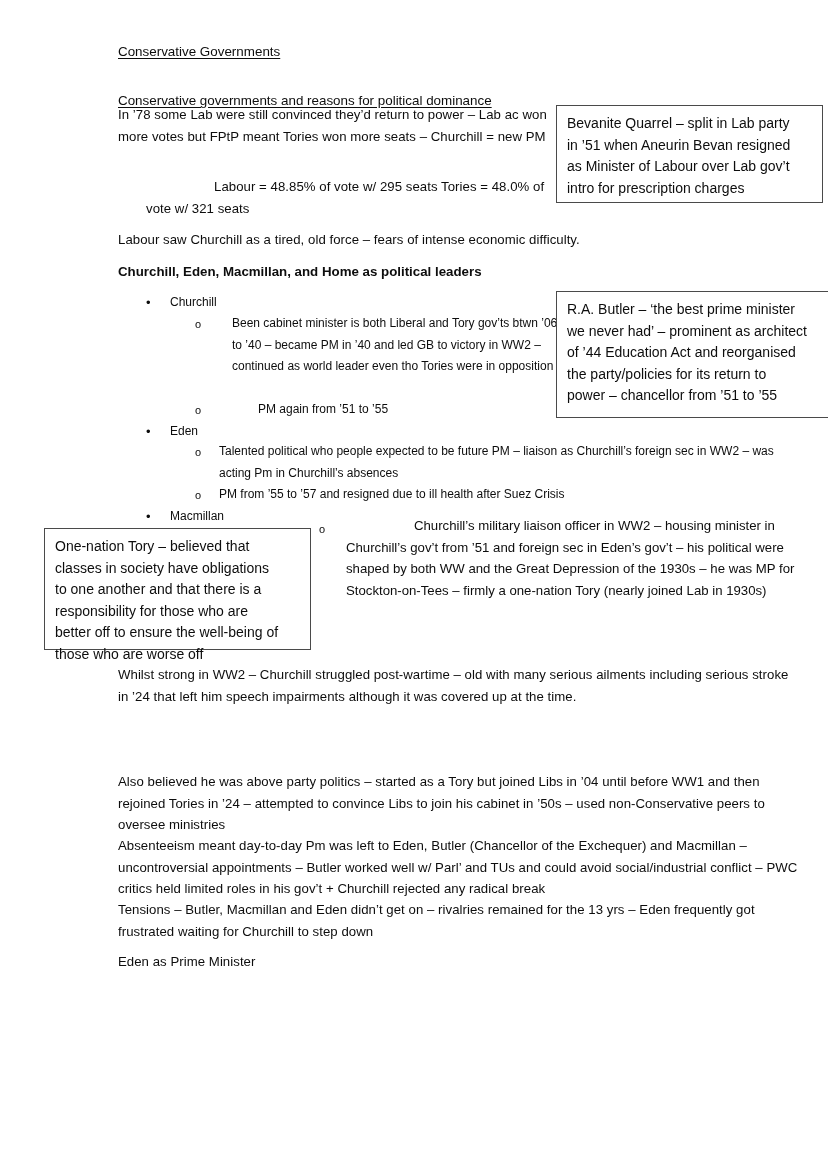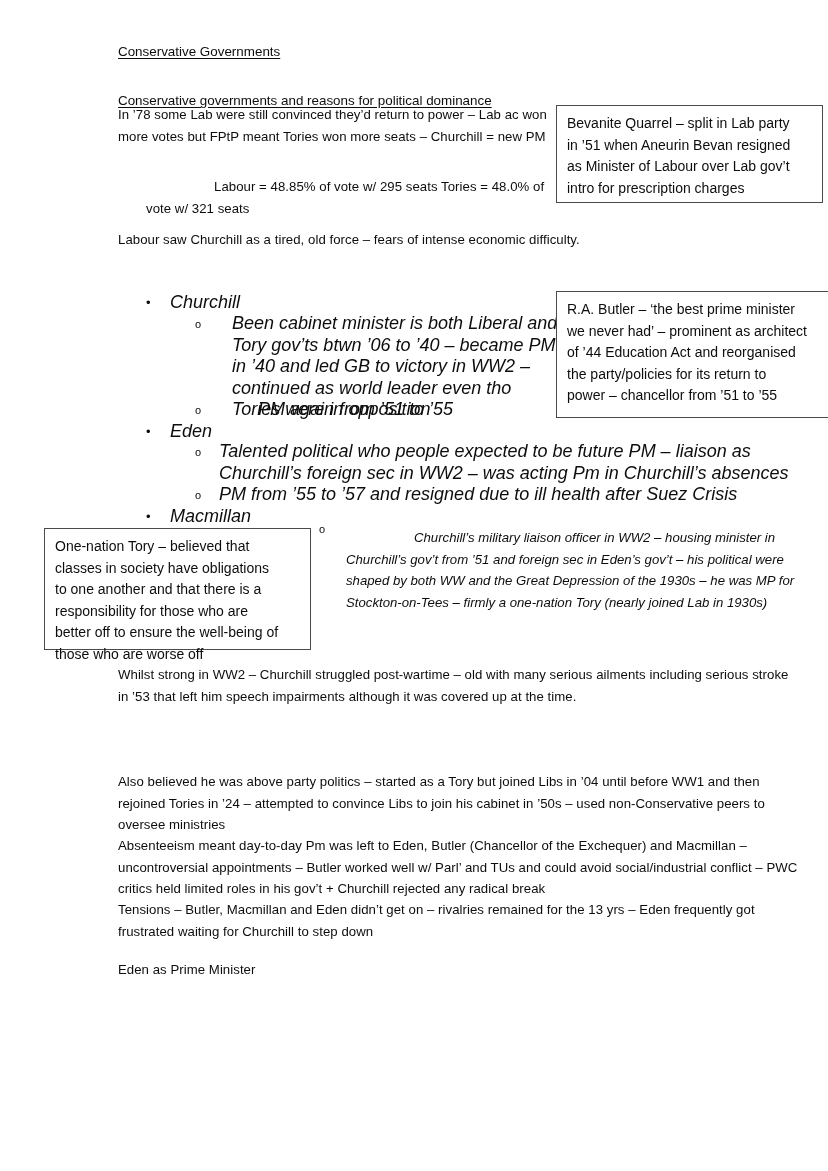--- a/index.html
+++ b/index.html
@@ -53,23 +53,22 @@
     font-size: 14px;
     line-height: 21.5px;
     color: #0d0d0d;
     padding: 7px 26px 8px 10px;
     z-index: 5;
   }
 
   
   .bullet-row {
     position: absolute;
-    font-size: 18px;
+    font-size: 12px;
     line-height: 21.5px;
-    font-style: italic;
   }
   .bullet-glyph {
     position: absolute;
     font-size: 13px;
     line-height: 21.5px;
   }
   .sub-glyph {
     position: absolute;
     font-size: 11px;
     line-height: 21.5px;
@@ -99,20 +98,21 @@
   <div class="heading" style="left:118px; top:41px;">Conservative Governments</div>
 
   <div class="heading" style="left:118px; top:74px;margin-top:16px;">Conservative governments and reasons for political dominance</div>
 
   <div class="doc-text" style="left:118px; top:104px; width:430px;">In ’78 some Lab were still convinced they’d return to power – Lab ac won more votes but FPtP meant Tories won more seats – Churchill = new PM</div>
 
   <div class="doc-text indent-first" style="left:118px; top:176px; width:420px;">Labour = 48.85% of vote w/ 295 seats   Tories = 48.0% of vote w/ 321 seats</div>
 
   <div class="doc-text" style="left:118px; top:229px; width:610px;">Labour saw Churchill as a tired, old force – fears of intense economic difficulty.</div>
 
+  <div class="bold-heading" style="left:118px; top:261px;">Churchill, Eden, Macmillan, and Home as political leaders</div>
 
   <div class="callout" style="left:556px; top:105px; width:267px; height:98px;">Bevanite Quarrel – split in Lab party in ’51 when Aneurin Bevan resigned as Minister of Labour over Lab gov’t intro for prescription charges</div>
 
   <div class="callout" style="left:556px; top:291px; width:278px; height:127px;">R.A. Butler – ‘the best prime minister we never had’ – prominent as architect of ’44 Education Act and reorganised the party/policies for its return to power – chancellor from ’51 to ’55</div>
 
   <div class="callout" style="left:44px; top:528px; width:267px; height:122px;">One-nation Tory – believed that classes in society have obligations to one another and that there is a responsibility for those who are better off to ensure the well-being of those who are worse off</div>
 
   <div class="bullet-glyph" style="left:146px; top:292px;">•</div>
   <div class="bullet-row" style="left:170px; top:292px;">Churchill</div>
 
@@ -128,26 +128,26 @@
   <div class="sub-glyph" style="left:195px; top:442px;">o</div>
   <div class="bullet-row" style="left:219px; top:441px; width:570px;">Talented political who people expected to be future PM – liaison as Churchill’s foreign sec in WW2 – was acting Pm in Churchill’s absences</div>
 
   <div class="sub-glyph" style="left:195px; top:485px;">o</div>
   <div class="bullet-row" style="left:219px; top:484px; width:570px;">PM from ’55 to ’57 and resigned due to ill health after Suez Crisis</div>
 
   <div class="bullet-glyph" style="left:146px; top:506px;">•</div>
   <div class="bullet-row" style="left:170px; top:506px;">Macmillan</div>
 
   <div class="sub-glyph" style="left:319px; top:519px;">o</div>
-  <div class="wrap-para indent-first" style="left:318px; top:527px; width:473px;font-style:italic;">Churchill’s military liaison officer in WW2 – housing minister in Churchill’s gov’t from ’51 and foreign sec in Eden’s gov’t – his political were shaped by both WW and the Great Depression of the 1930s – he was MP for Stockton-on-Tees – firmly a one-nation Tory (nearly joined Lab in 1930s)</div>
+  <div class="wrap-para indent-first" style="left:318px; top:515px; width:473px;">Churchill’s military liaison officer in WW2 – housing minister in Churchill’s gov’t from ’51 and foreign sec in Eden’s gov’t – his political were shaped by both WW and the Great Depression of the 1930s – he was MP for Stockton-on-Tees – firmly a one-nation Tory (nearly joined Lab in 1930s)</div>
 
-  <div class="doc-text" style="left:118px; top:664px; width:680px;">Whilst strong in WW2 – Churchill struggled post-wartime – old with many serious ailments including serious stroke in ’53 that left him speech impairments although it was covered up at the time.</div>
+  <div class="doc-text" style="left:118px; top:664px; width:680px;">Whilst strong in WW2 – Churchill struggled post-wartime – old with many serious ailments including serious stroke in ’24 that left him speech impairments although it was covered up at the time.</div>
 
 
   <div class="doc-text" style="left:118px; top:771px; width:680px;">Also believed he was above party politics – started as a Tory but joined Libs in ’04 until before WW1 and then rejoined Tories in ’24 – attempted to convince Libs to join his cabinet in ’50s – used non-Conservative peers to oversee ministries</div>
 
   <div class="doc-text" style="left:118px; top:835px; width:680px;">Absenteeism meant day-to-day Pm was left to Eden, Butler (Chancellor of the Exchequer) and Macmillan – uncontroversial appointments – Butler worked well w/ Parl’ and TUs and could avoid social/industrial conflict – PWC critics held limited roles in his gov’t + Churchill rejected any radical break</div>
 
   <div class="doc-text" style="left:118px; top:899px; width:680px;">Tensions – Butler, Macmillan and Eden didn’t get on – rivalries remained for the 13 yrs – Eden frequently got frustrated waiting for Churchill to step down</div>
 
-  <div class="doc-text" style="left:118px; top:951px;margin-top:8px;">Eden as Prime Minister</div>
+  <div class="doc-text" style="left:118px; top:951px;">Eden as Prime Minister</div>
 
 </div>
 
 </body></html>

